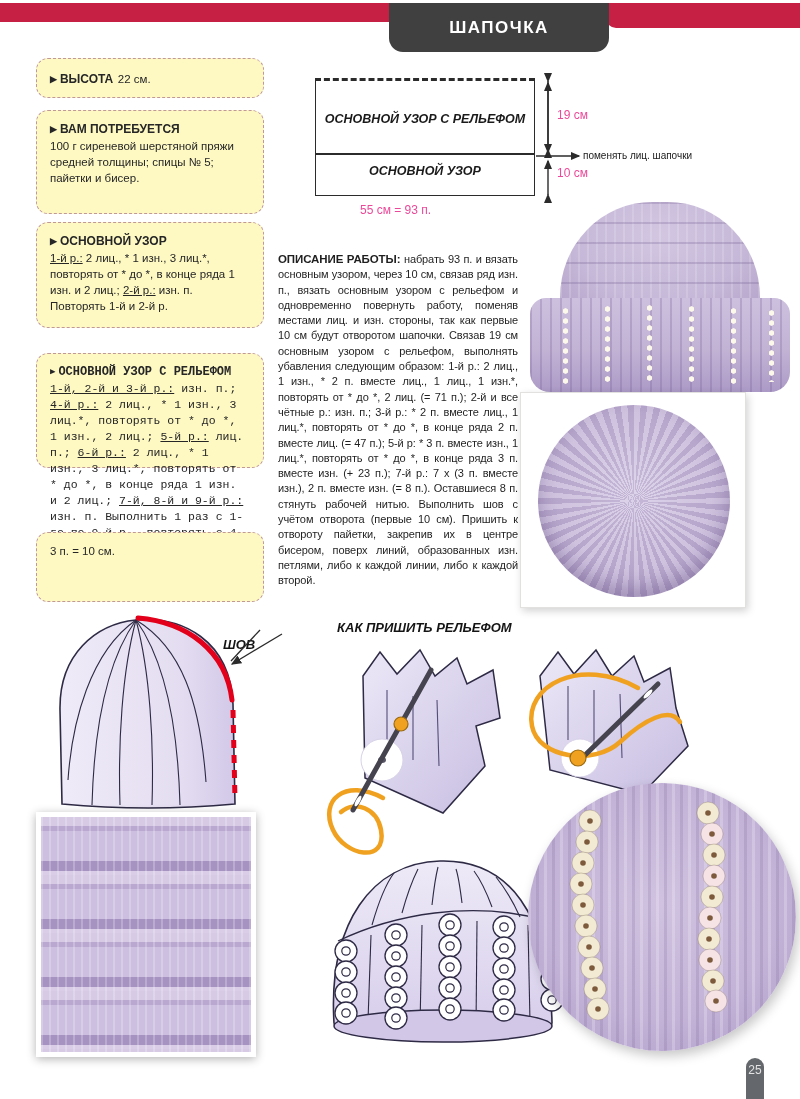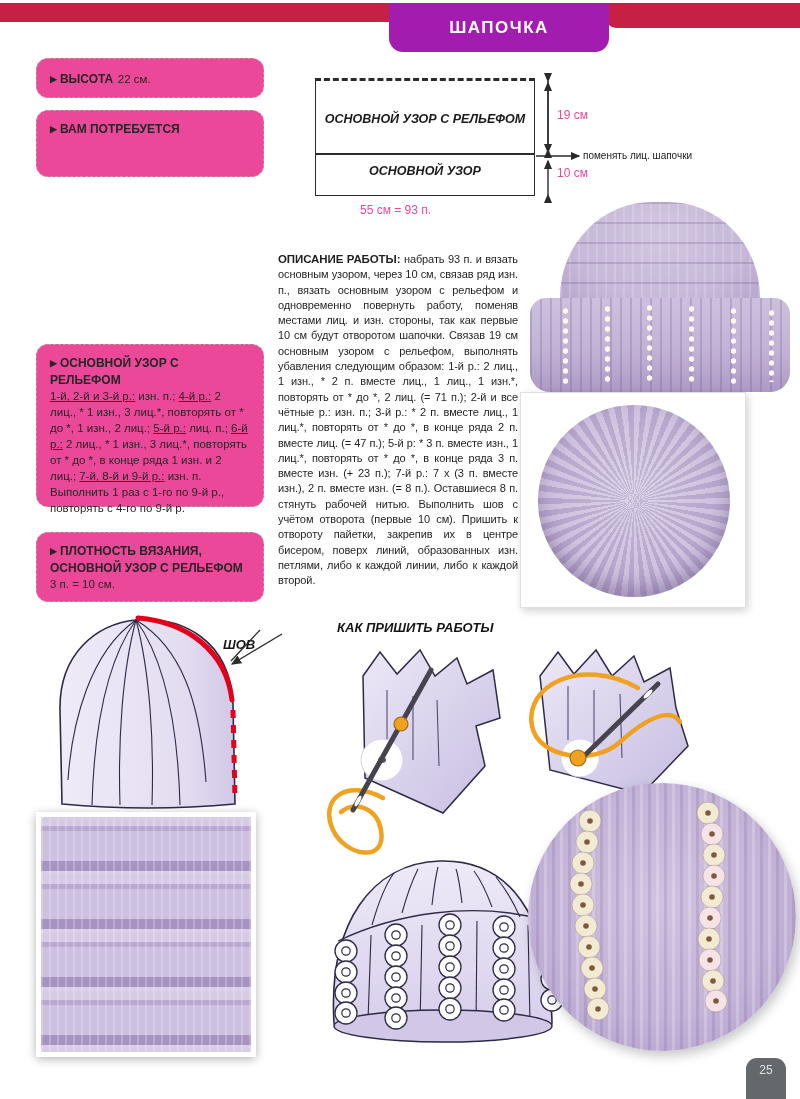--- a/index.html
+++ b/index.html
@@ -2,25 +2,25 @@
 <html><head>
 <meta charset="utf-8">
 <style>
   * { margin:0; padding:0; box-sizing:border-box; }
   body { background:#888; font-family:"Liberation Sans", sans-serif; }
   .page { position:relative; width:800px; height:1099px; background:#ffffff; overflow:hidden; margin:0 auto; }
   .abs { position:absolute; }
 
   
   .strip { background:#c62045; }
-  .title-tab { background:#a21caf; border-radius:0 0 14px 14px; display:flex; align-items:center; justify-content:center; }
+  .title-tab { background:#404040; border-radius:0 0 14px 14px; display:flex; align-items:center; justify-content:center; }
   .title-tab span { color:#fff; font-weight:bold; font-size:17px; letter-spacing:1.5px; }
 
   
-  .ibox { left:36px; width:228px; background:#ec4899; border:1px dashed #c0989c; border-radius:12px; padding:10px 13px 8px 13px; color:#262626; }
+  .ibox { left:36px; width:228px; background:#fef9c3; border:1px dashed #c0989c; border-radius:12px; padding:10px 13px 8px 13px; color:#262626; }
   .ibox .t { font-weight:bold; font-size:12px; line-height:16px; }
   .ibox .b, .ibox .seg { font-size:11.5px; line-height:16px; }
   .bullet { font-size:9px; margin-right:3px; position:relative; top:-1px; }
   .u { text-decoration:underline; }
 
   
   .schem-label { font-weight:bold; font-style:italic; font-size:12.5px; text-align:center; color:#1a1a1a; }
   .schem-dim { font-size:12px; color:#ec4899; }
   .schem-note { font-size:10px; color:#1a1a1a; }
 
@@ -74,32 +74,36 @@
   <div class="abs strip" style="left:606px;top:3px;width:194px;height:25px;border-radius:0 0 0 10px;"></div>
   <div class="abs title-tab" style="left:389px;top:3px;width:220px;height:49px;">
     <span>ШАПОЧКА</span>
   </div>
 
   <div class="abs ibox" style="top:58px;height:40px;">
     <span class="t"><span class="bullet">▶</span><span>ВЫСОТА</span></span>
     <span class="b">22 см.</span>
   </div>
 
-  <div class="abs ibox" style="top:110px;height:67px;">
+  <div class="abs ibox" style="top:110px;height:104px;">
     <div class="t"><span class="bullet">▶</span><span>ВАМ ПОТРЕБУЕТСЯ</span></div>
-  </div>
-
-
-  <div class="abs ibox" style="top:344px;height:163px;">
+    <div class="b">100 г сиреневой шерстяной пряжи средней толщины; спицы № 5; пайетки и бисер.</div>
+  </div>
+
+  <div class="abs ibox" style="top:222px;height:106px;">
+    <div class="t"><span class="bullet">▶</span><span>ОСНОВНОЙ УЗОР</span></div>
+    <div class="seg"><span class="u">1-й р.:</span><span> 2 лиц., * 1 изн., 3 лиц.*, повторять от * до *, в конце ряда 1 изн. и 2 лиц.; </span><span class="u">2-й р.:</span><span> изн. п. Повторять 1-й и 2-й р.</span></div>
+  </div>
+
+  <div class="abs ibox" style="top:353px;height:115px;font-family:Liberation Mono, monospace;">
     <div class="t"><span class="bullet">▶</span><span>ОСНОВНОЙ УЗОР С РЕЛЬЕФОМ</span></div>
     <div class="seg"><span class="u">1-й, 2-й и 3-й р.:</span><span> изн. п.; </span><span class="u">4-й р.:</span><span> 2 лиц., * 1 изн., 3 лиц.*, повторять от * до *, 1 изн., 2 лиц.; </span><span class="u">5-й р.:</span><span> лиц. п.; </span><span class="u">6-й р.:</span><span> 2 лиц., * 1 изн., 3 лиц.*, повторять от * до *, в конце ряда 1 изн. и 2 лиц.; </span><span class="u">7-й, 8-й и 9-й р.:</span><span> изн. п. Выполнить 1 раз с 1-го по 9-й р., повторять с 4-го по 9-й р.</span></div>
   </div>
 
   <div class="abs ibox" style="top:532px;height:70px;">
-    <div class="t"><span class="bullet">▶</span><span>ПЛОТНОСТЬ ВЯЗАНИЯ, ОСНОВНОЙ УЗОР С РЕЛЬЕФОМ</span></div>
     <div class="b">3 п. = 10 см.</div>
   </div>
 
   <div class="abs" style="left:300px;top:70px;width:430px;height:155px;">
     <div class="abs" style="left:15px;top:8px;width:220px;border-top:3px dashed #2b2b2b;"></div>
     <div class="abs" style="left:15px;top:9px;width:220px;height:117px;border:1.5px solid #2b2b2b;border-top:none;"></div>
     <div class="abs" style="left:15px;top:83px;width:220px;height:1.5px;background:#2b2b2b;"></div>
     <div class="abs schem-label" style="left:15px;top:42px;width:220px;">ОСНОВНОЙ УЗОР С РЕЛЬЕФОМ</div>
     <div class="abs schem-label" style="left:15px;top:94px;width:220px;">ОСНОВНОЙ УЗОР</div>
     <svg class="abs" style="left:235px;top:5px;" width="55" height="125" viewBox="0 0 55 125">
@@ -163,21 +167,21 @@
     <path d="M 108,6 C 156,10 196,38 202,88" fill="none" stroke="#e2001a" stroke-width="5" stroke-linecap="round"></path>
     <path d="M 203,98 L 205,188" fill="none" stroke="#e2001a" stroke-width="5" stroke-dasharray="8 7"></path>
     <g stroke="#2b2b2b" stroke-width="1.3">
       <line x1="252" y1="22" x2="202" y2="52" marker-end="url(#ah2)"></line>
       <line x1="230" y1="18" x2="201" y2="49"></line>
     </g>
   </svg>
 
   <div class="abs knit-photo" style="left:36px;top:812px;width:220px;height:245px;"></div>
 
-  <div class="abs sec-head" style="left:337px;top:620px;">КАК ПРИШИТЬ РАБОТЫ</div>
+  <div class="abs sec-head" style="left:337px;top:620px;">КАК ПРИШИТЬ РЕЛЬЕФОМ</div>
 
   <svg class="abs" style="left:325px;top:648px;" width="190" height="245" viewBox="0 0 190 245">
     <defs>
       <linearGradient id="fab1" x1="0" y1="0" x2="1" y2="1">
         <stop offset="0%" stop-color="#ece8f7"></stop>
           <stop offset="100%" stop-color="#c7bde1"></stop>
       </linearGradient>
     </defs>
     <path d="M38,28 L55,4 L72,26 L95,2 L110,28 L132,10 L142,36 L168,22 L175,70 L151,78 L160,118 L118,165 L40,130 Z" fill="url(#fab1)" stroke="#2e2a45" stroke-width="1.5"></path>
     <g stroke="#544d77" stroke-width="1.1">
@@ -343,17 +347,17 @@
             <circle cx="182" cy="135" r="2.8"></circle>
             <circle cx="181" cy="156" r="2.8"></circle>
             <circle cx="182" cy="177" r="2.8"></circle>
             <circle cx="185" cy="198" r="2.8"></circle>
             <circle cx="188" cy="218" r="2.8"></circle>
         </g>
       </g>
     </svg>
   </div>
 
-  <div class="abs page-tab" style="left:746px;top:1058px;width:40px;height:41px;">
+  <div class="abs page-tab" style="left:746px;top:1058px;width:18px;height:41px;">
     <span>25</span>
   </div>
 
 </div>
 
 </body></html>

